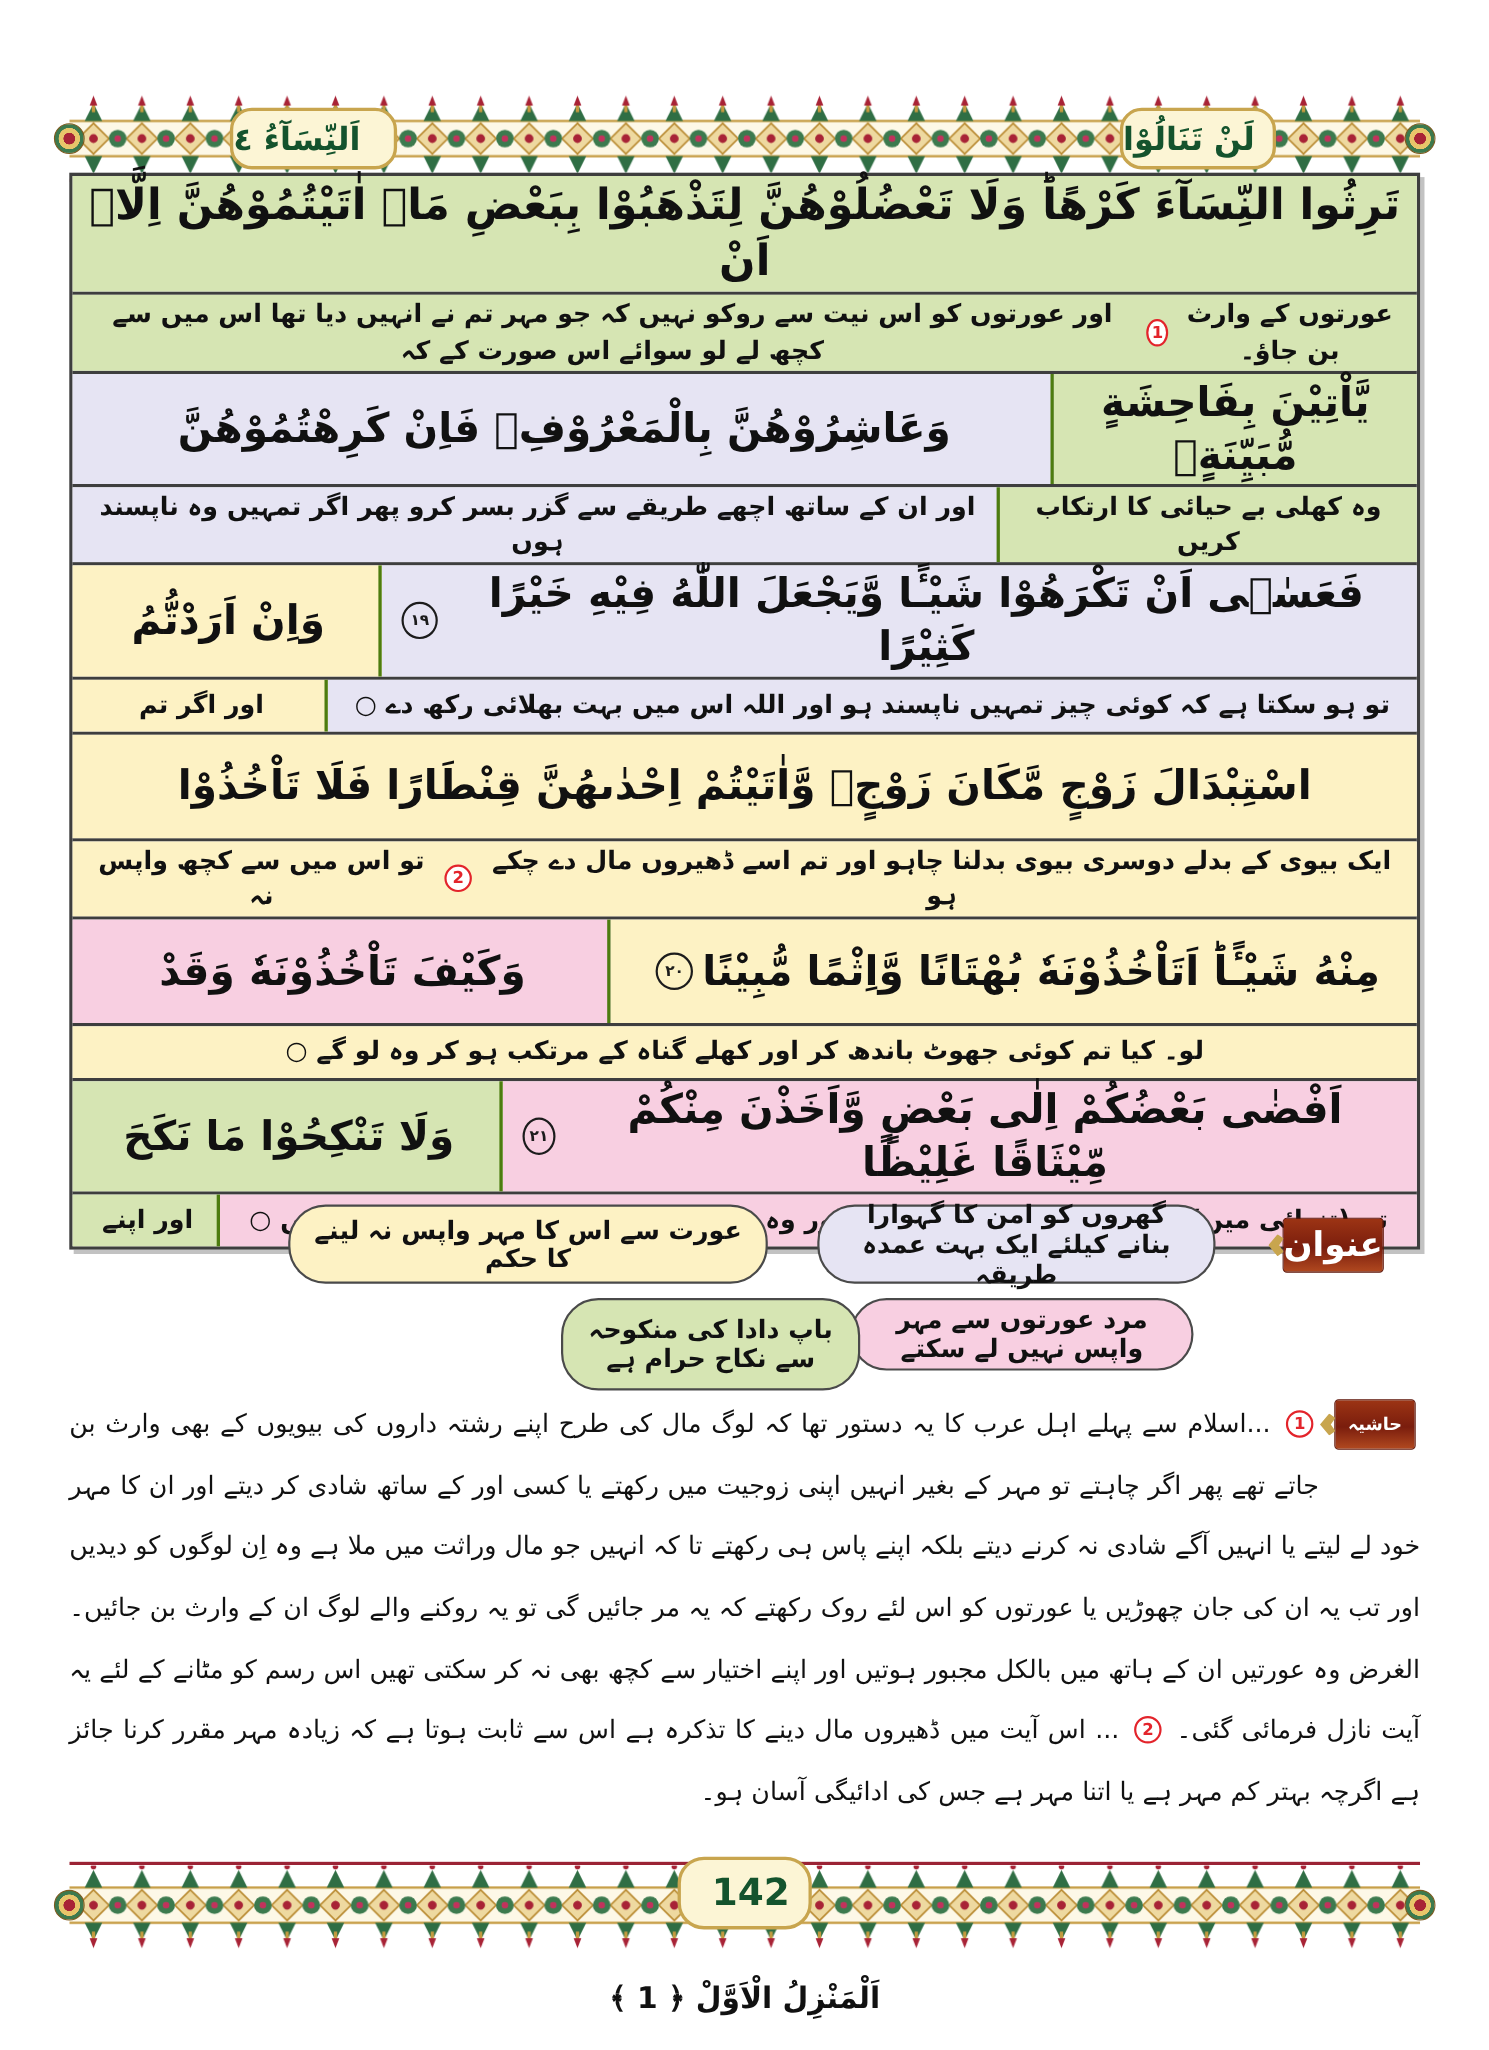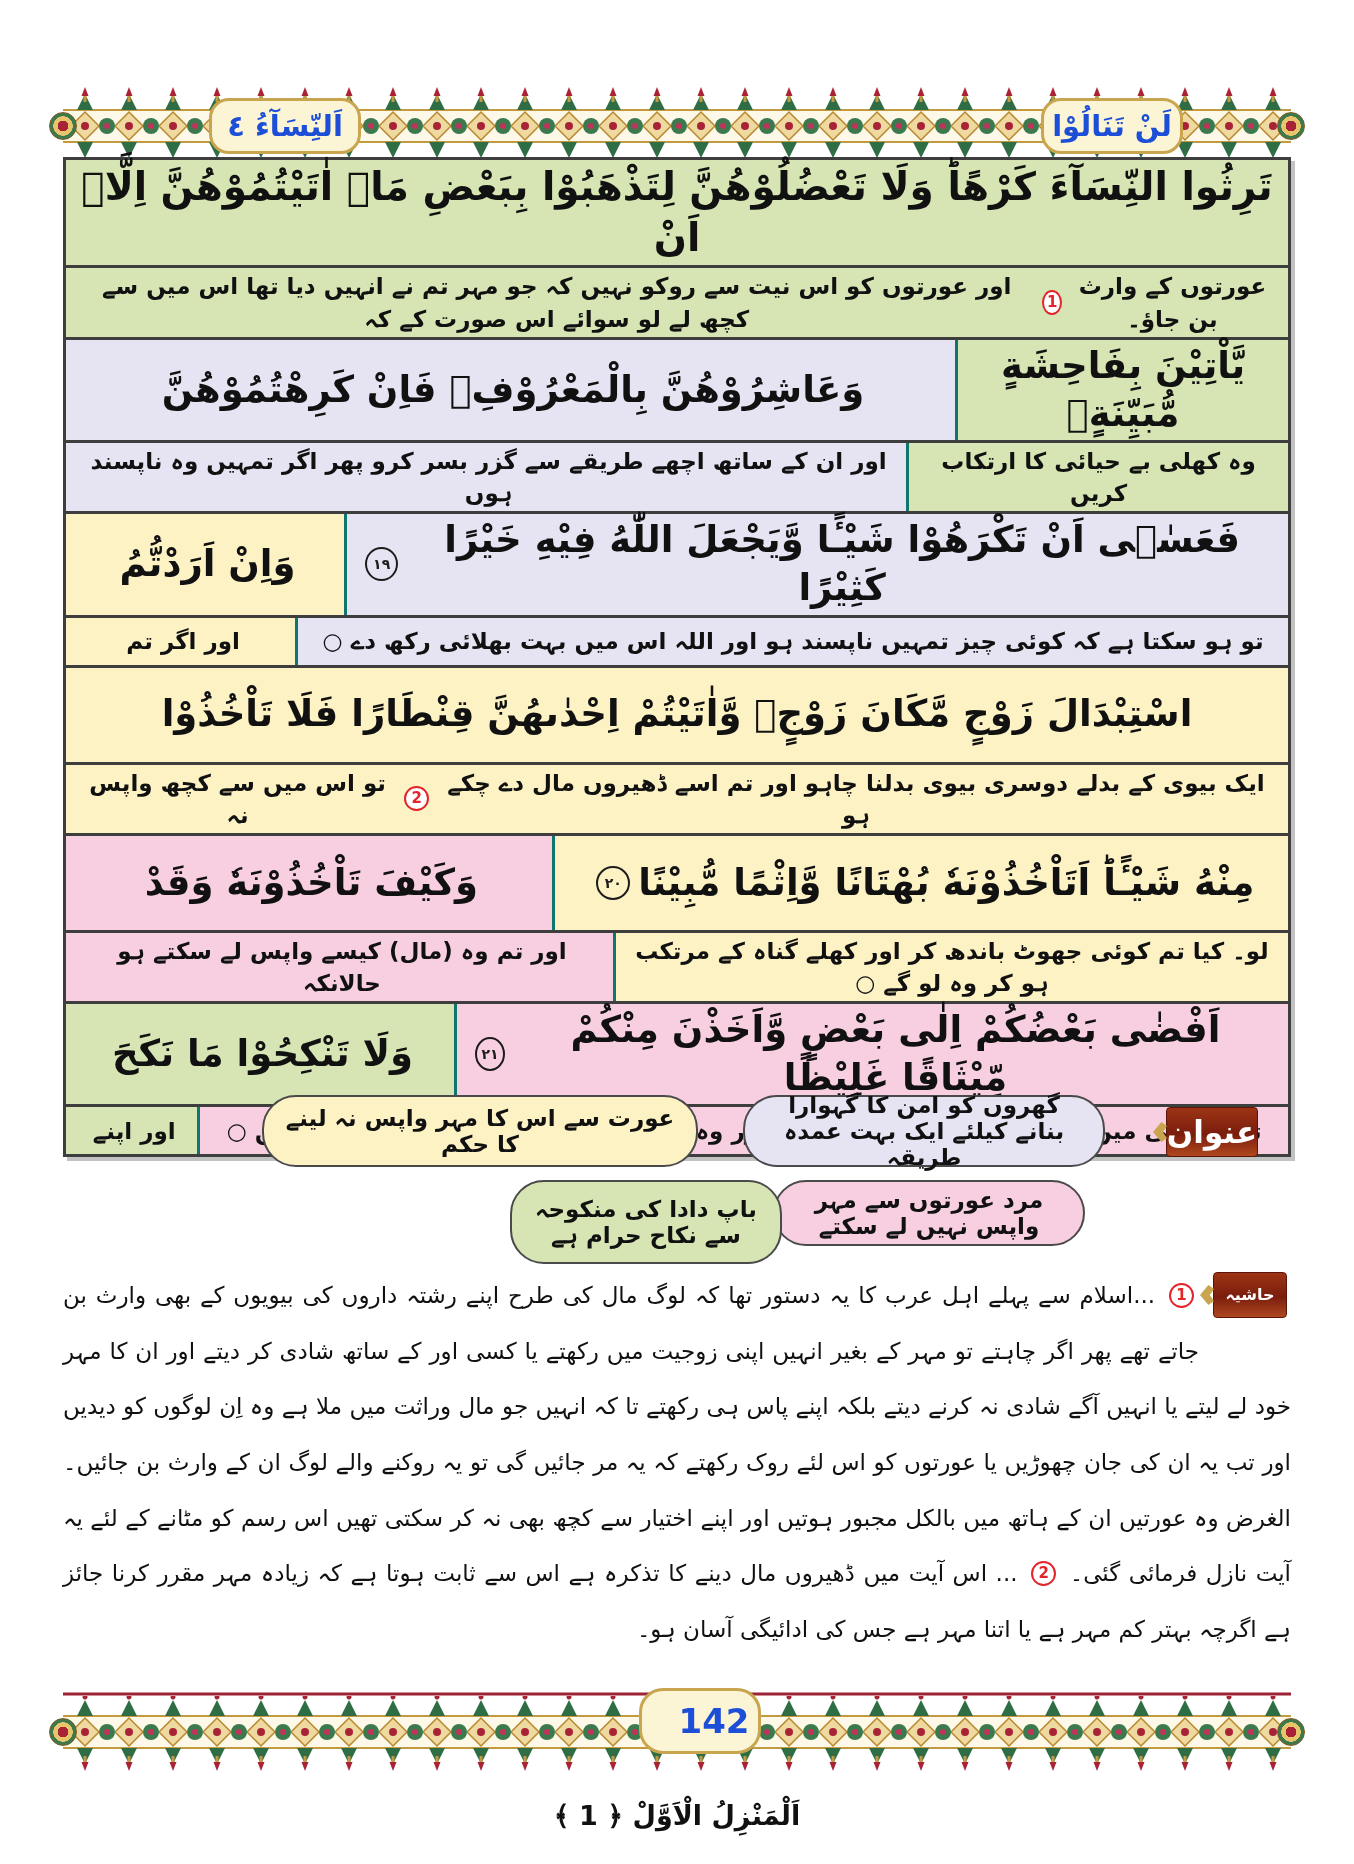--- a/index.html
+++ b/index.html
@@ -11,34 +11,34 @@
   .band-wrap.top { top:86px; }
   .band-wrap.bottom { top:1692px; }
   .band { width:100%; height:100%; display:block; }
   .band.flip { transform:scaleY(-1); }
   .rosette { position:absolute; top:26px; width:28px; height:28px; border-radius:50%;
     background:radial-gradient(circle, #a82336 0 28%, #e8c56a 30% 52%, #3c7a4e 54% 100%);
     border:1px solid #7d5a1f; }
   .rosette.left { left:-14px; } .rosette.right { right:-14px; }
 
   .cartouche { position:absolute; background:#fcf5d5; border:3px solid #c8a54e; border-radius:20px;
-    display:flex; align-items:center; justify-content:center; font-weight:bold; color:#1d4ed8;
-    font-size:29px; direction:rtl;margin-left:23px; }
+    display:flex; align-items:center; justify-content:flex-end; font-weight:bold; color:#14532d;
+    font-size:29px; direction:rtl; }
   .cartouche.surah { top:12px; right:930px; width:152px; height:56px; }
   .cartouche.juz   { top:12px; left:955px;  width:142px; height:56px; }
   .cartouche.pagenum { top:-4px; left:50%; transform:translateX(-50%); width:122px; height:66px;
     font-size:34px; border-radius:24px;padding-left:28px; }
 
   
   .vtable { position:absolute; left:63px; top:157px; width:1228px; border:3px solid #3e3e3e;
     box-shadow:4px 4px 0 rgba(120,120,120,.45); background:#fff; }
   .vrow { display:flex; direction:rtl; border-top:3px solid #3e3e3e; }
   .vrow:first-child { border-top:none; }
   .seg { display:flex; align-items:center; justify-content:center; padding:2px 10px; text-align:center; }
-  .seg + .seg { border-right:3px solid #0f766e;padding-left:15px; }
+  .seg + .seg { border-right:3px solid #4d7c0f;padding-left:15px; }
   .arabic .seg { min-height:94px; font-size:37px; font-weight:bold; color:#111; line-height:1.3; }
   .arabic.r1 .seg { min-height:100px; font-size:39px; }
   .urdu .seg { min-height:47px; font-size:23px; font-weight:600; color:#111; line-height:1.4; }
   .bg-green    { background:#d6e5b3; }
   .bg-lavender { background:#e6e4f3; }
   .bg-yellow   { background:#fdf2c4; }
   .bg-pink     { background:#f8cfe1; }
   .w-full { flex:1 1 100%; }
 
   .fn-circle { display:inline-flex; align-items:center; justify-content:center;
@@ -191,23 +191,20 @@
       </div>
       <div class="seg bg-pink" style="flex:0 0 40%">
         <span>وَكَیْفَ تَاْخُذُوْنَهٗ وَقَدْ</span>
       </div>
     </div>
 
     <div class="vrow urdu">
       <div class="seg bg-yellow" style="flex:1 1 55%">
         <span>لو۔ کیا تم کوئی جھوٹ باندھ کر اور کھلے گناہ کے مرتکب ہو کر وہ لو گے ○</span>
       </div>
-      <div class="seg bg-pink" style="flex:0 0 45%">
-        <span>اور تم وہ (مال) کیسے واپس لے سکتے ہو حالانکہ</span>
-      </div>
     </div>
 
     <div class="vrow arabic">
       <div class="seg bg-pink" style="flex:1 1 68%">
         <span>اَفْضٰى بَعْضُكُمْ اِلٰى بَعْضٍ وَّاَخَذْنَ مِنْكُمْ مِّیْثَاقًا غَلِیْظًا</span>
         <span class="ayah">۲۱</span>
       </div>
       <div class="seg bg-green" style="flex:0 0 32%">
         <span>وَلَا تَنْكِحُوْا مَا نَكَحَ</span>
       </div>

